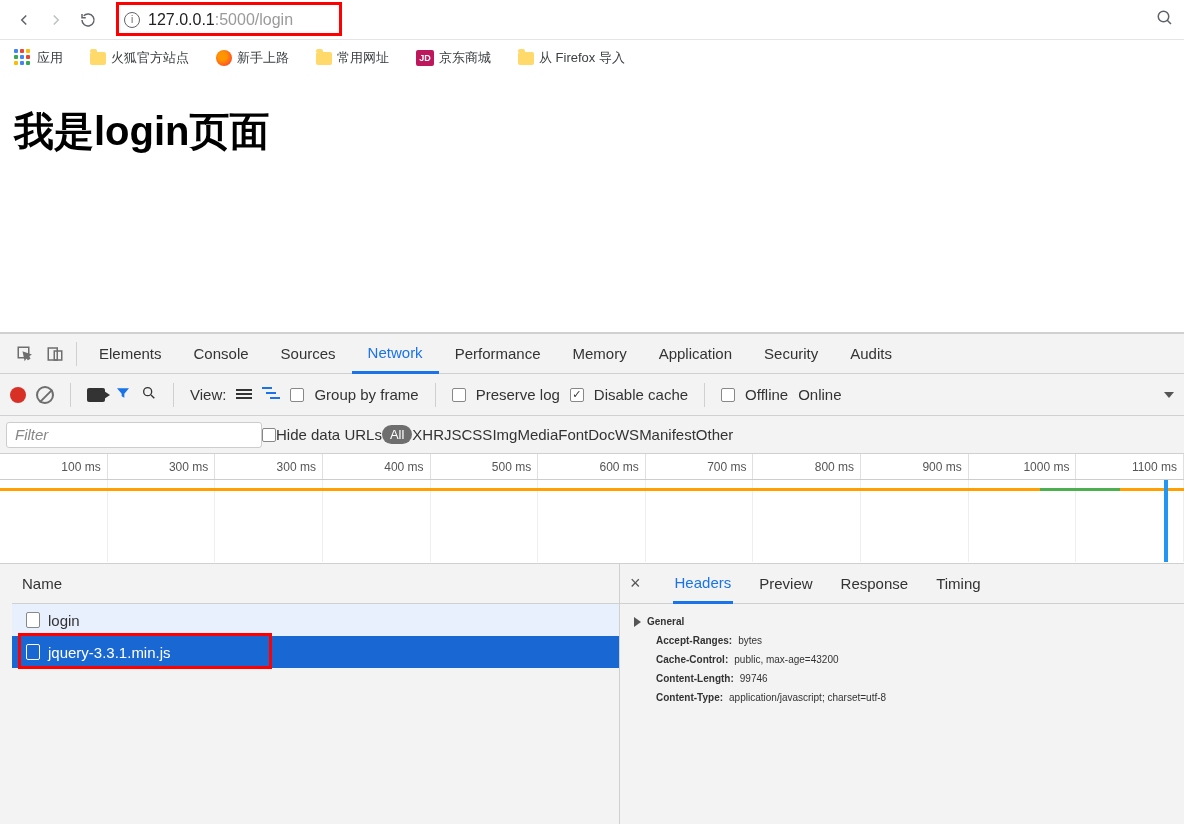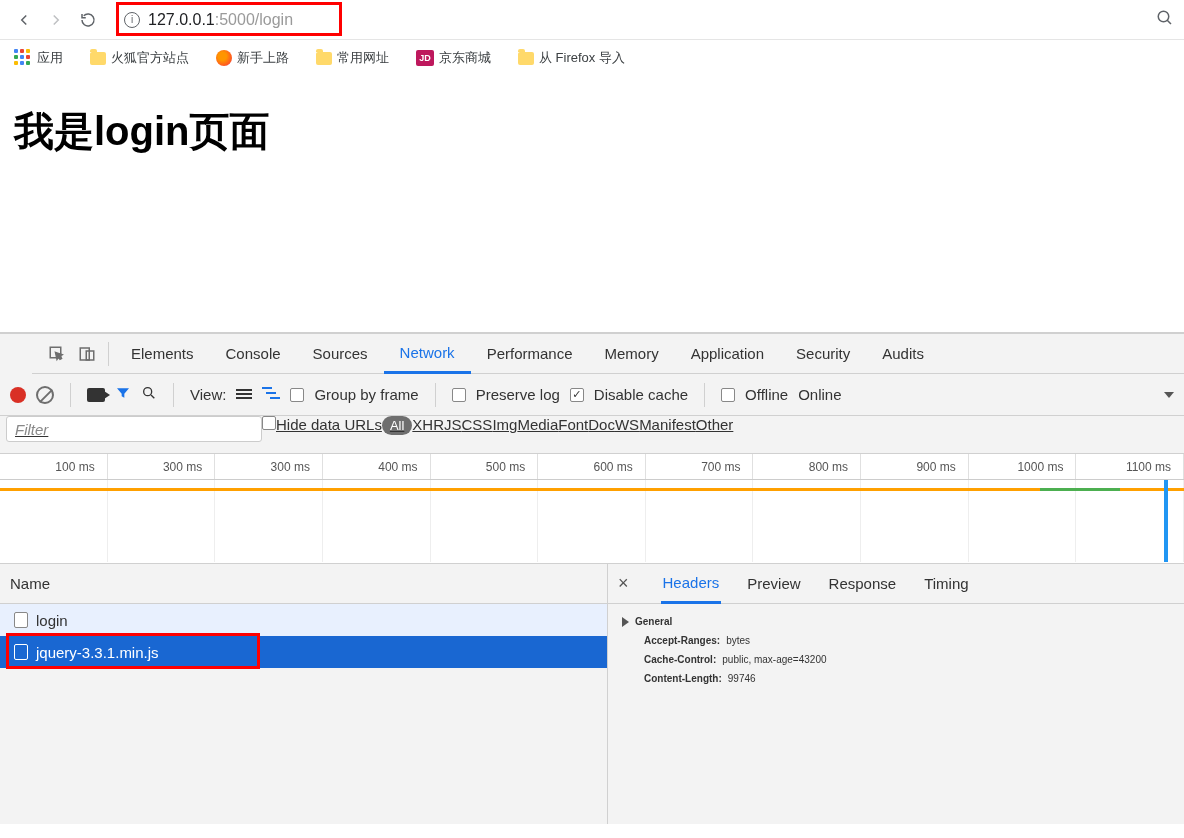--- a/index.html
+++ b/index.html
@@ -20,52 +20,52 @@
 .apps-ic span:nth-child(4){background:#34a853;}.apps-ic span:nth-child(6){background:#ea4335;}
 .apps-ic span:nth-child(7){background:#fbbc04;}.apps-ic span:nth-child(9){background:#34a853;}
 .bm{display:flex;align-items:center;gap:5px;}
 .folder-ic{width:16px;height:13px;background:#ffd96a;border-radius:2px;position:relative;}
 .folder-ic:before{content:"";position:absolute;top:-3px;left:0;width:7px;height:3px;background:#ffd96a;border-radius:2px 2px 0 0;}
 .ff-ic{width:16px;height:16px;background:radial-gradient(circle at 40% 40%,#ff9500 30%,#ff5722 70%,#7b1fa2);border-radius:50%;}
 .jd-ic{width:18px;height:16px;background:#be185d;color:#fff;display:flex;align-items:center;justify-content:center;font-size:9px;font-weight:bold;border-radius:2px;}
 .content{padding:28px 14px;height:256px;}
 .content h1{font-size:40px;font-weight:700;color:#000;}
 .devtools{border-top:2px solid #d0d0d0;background:#f3f3f3;}
-.dt-tabs{height:40px;display:flex;align-items:center;padding:0 10px;border-bottom:1px solid #d0d0d0;background:#f3f3f3;margin-left:32px;}
+.dt-tabs{height:40px;display:flex;align-items:center;padding:0 10px;border-bottom:1px solid #d0d0d0;background:#f3f3f3;}
 .dt-ic{width:30px;height:30px;display:flex;align-items:center;justify-content:center;color:#6e6e6e;}
 .dt-divider{width:1px;height:24px;background:#d0d0d0;margin:0 6px;}
 .dt-tab{padding:0 16px;height:40px;display:flex;align-items:center;color:#333;font-size:15px;}
 .dt-tab.active{color:#1a73e8;border-bottom:3px solid #1a73e8;}
 .dt-controls{height:42px;display:flex;align-items:center;padding:0 10px;border-bottom:1px solid #d0d0d0;gap:10px;font-size:15px;}
 .rec-dot{width:16px;height:16px;background:#d93025;border-radius:50%;}
 .no-ic{width:18px;height:18px;border:2px solid #6e6e6e;border-radius:50%;position:relative;}
 .no-ic:after{content:"";position:absolute;width:2px;height:18px;background:#6e6e6e;transform:rotate(45deg);left:7px;top:-1px;}
 .cam-ic{width:18px;height:14px;background:#333;border-radius:2px;position:relative;}
 .cam-ic:after{content:"";position:absolute;right:-5px;top:3px;border-left:6px solid #333;border-top:4px solid transparent;border-bottom:4px solid transparent;}
 .funnel-ic svg{width:16px;height:16px;}
 .search-ic svg{width:16px;height:16px;stroke:#333;fill:none;stroke-width:2;}
 .view-ic{width:16px;height:12px;display:flex;flex-direction:column;gap:2px;}
 .view-ic span{height:2px;background:#333;}
 .cbx{width:14px;height:14px;border:1px solid #888;border-radius:2px;display:inline-flex;align-items:center;justify-content:center;background:#fff;}
 .cbx.chk:after{content:"✓";font-size:11px;color:#333;}
 .dropdown-arrow{border-left:5px solid transparent;border-right:5px solid transparent;border-top:6px solid #555;}
-.dt-filter{height:38px;display:flex;align-items:flex-start;padding:0 6px;border-bottom:1px solid #d0d0d0;font-size:15px;text-decoration:underline;}
+.dt-filter{height:38px;display:flex;align-items:center;padding:0 6px;border-bottom:1px solid #d0d0d0;font-size:15px;}
 .filter-input{width:256px;height:26px;border:1px solid #ccc;border-radius:3px;padding:0 8px;color:#888;background:#fff;display:flex;align-items:center;font-style:italic;}
 .pill{padding:2px 8px;background:#6e6e6e;color:#fff;border-radius:10px;font-size:13px;}
 .waterfall{height:110px;border-bottom:1px solid #d0d0d0;background:#fff;}
 .wf-ruler{height:26px;display:flex;border-bottom:1px solid #ccc;position:relative;}
-.wf-tick{flex:1;border-right:1px solid #e0e0e0;font-size:12px;color:#555;display:flex;align-items:center;justify-content:flex-end;padding-right:12px;}
+.wf-tick{flex:1;border-right:1px solid #e0e0e0;font-size:12px;color:#555;display:flex;align-items:center;justify-content:flex-end;padding-right:6px;}
 .wf-body{height:82px;display:flex;position:relative;}
 .wf-col{flex:1;border-right:1px solid #eee;}
 .wf-hz{position:absolute;left:0;right:0;height:1px;}
 .wf-o{top:8px;background:#ffa000;height:3px;}
 .wf-g{top:8px;background:#4caf50;height:3px;left:1040px;width:80px;}
 .wf-b{position:absolute;right:16px;top:0;width:4px;height:82px;background:#2196f3;}
 .panes{display:flex;height:260px;}
-.left-pane{width:608px;border-right:1px solid #d0d0d0;display:flex;flex-direction:column;}
+.left-pane{width:608px;border-right:1px solid #d0d0d0;display:flex;flex-direction:column;margin-left:12px;}
 .name-hdr{height:40px;display:flex;align-items:center;padding:0 10px;border-bottom:1px solid #d0d0d0;font-size:15px;color:#333;}
 .req-row{height:32px;display:flex;align-items:center;padding:0 14px;gap:8px;font-size:15px;}
 .req-row.login{background:#e8f0fe;}
 .req-row.sel{background:#1967d2;color:#fff;position:relative;}
 .sel-highlight{position:absolute;border:3px solid #ff0000;left:6px;top:-3px;width:254px;height:36px;pointer-events:none;}
 .doc-ic{width:14px;height:16px;border:1px solid #888;border-radius:2px;background:#fff;}
 .req-row.sel .doc-ic{border-color:#fff;background:transparent;}
 .right-pane{flex:1;display:flex;flex-direction:column;}
 .detail-tabs{height:40px;display:flex;align-items:center;padding:0 10px;border-bottom:1px solid #d0d0d0;gap:24px;font-size:15px;}
 .dtab{padding:0 2px;height:40px;display:flex;align-items:center;}
@@ -286,16 +286,17 @@
         <span class="dtab">Timing</span>
       </div>
       <div class="detail-body">
         <div class="sec">
             <span class="tri"></span>
             <span class="sec-title">General</span>
           </div>
         <div class="kv"><b>Accept-Ranges:</b> <span>bytes</span></div>
         <div class="kv"><b>Cache-Control:</b> <span>public, max-age=43200</span></div>
         <div class="kv"><b>Content-Length:</b> <span>99746</span></div>
+        <div class="kv"><b>Content-Type:</b> <span>application/javascript; charset=utf-8</span></div>
       </div>
     </div>
   </div>
 </div>
 
 </body></html>

